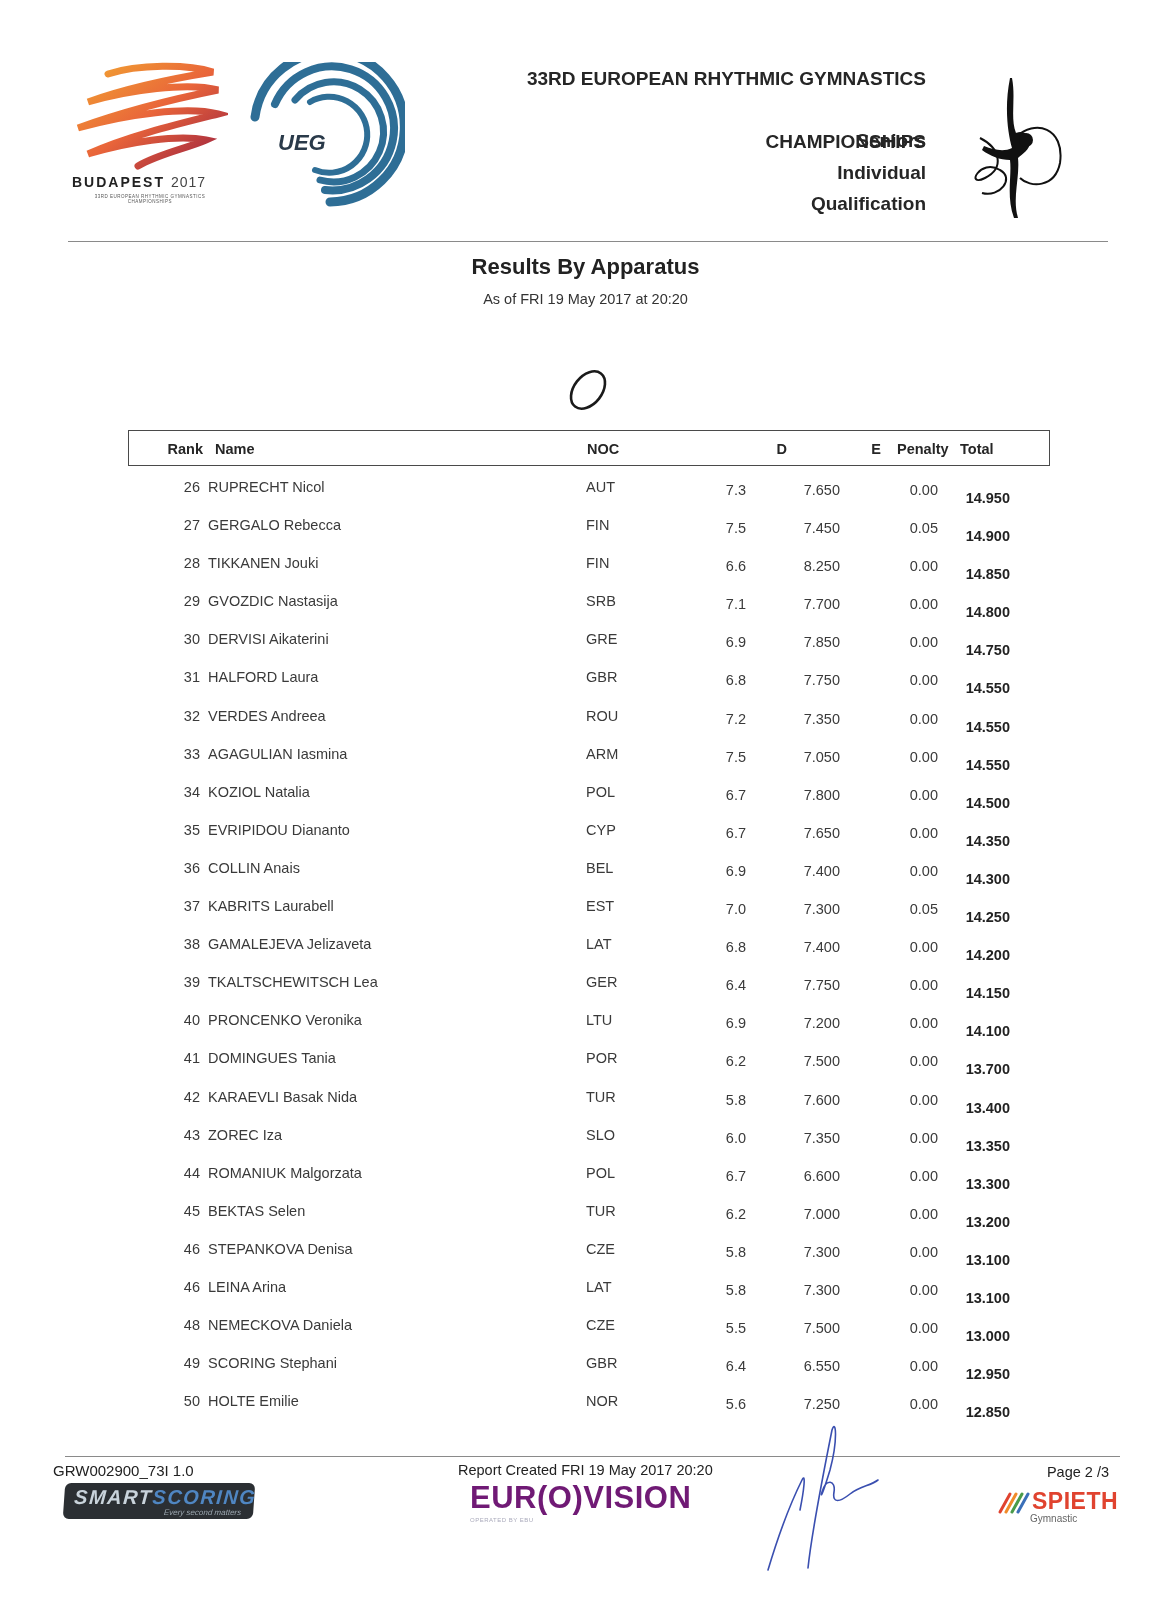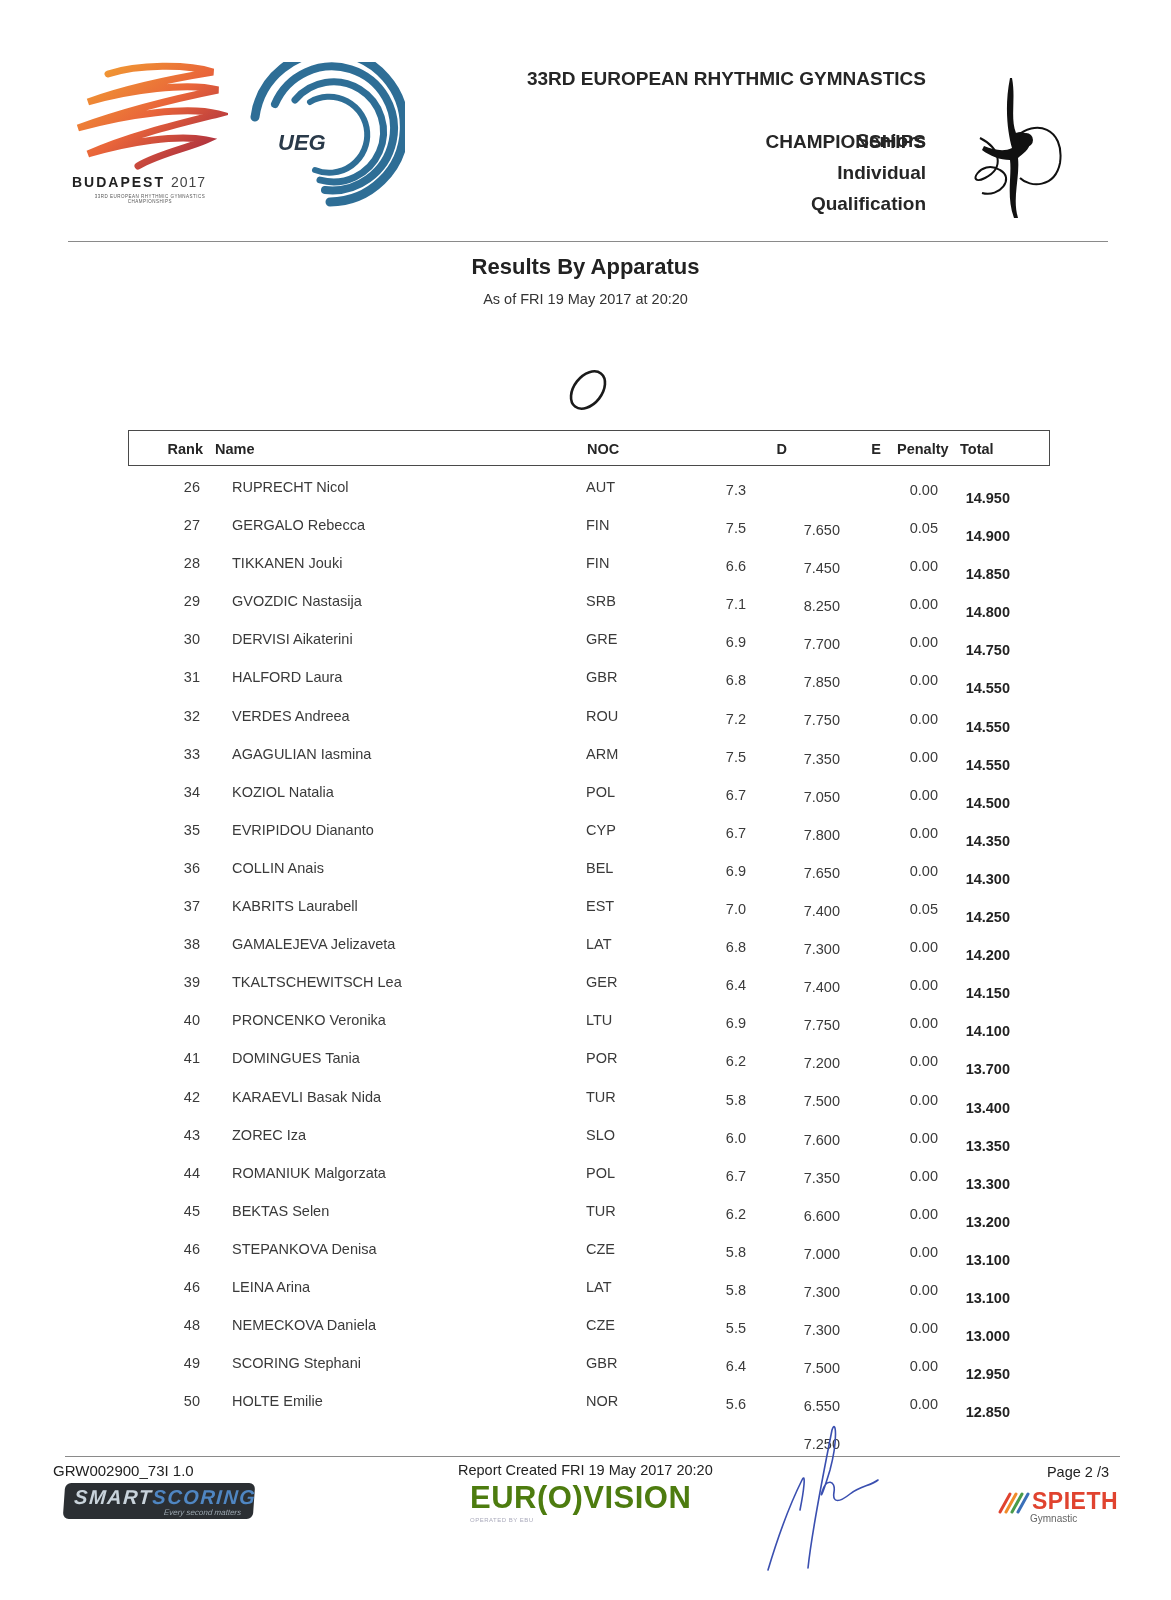--- a/index.html
+++ b/index.html
@@ -50,38 +50,38 @@
   #table-header .col-rank { left: 0; width: 74px; }
   #table-header .col-name { left: 86px; }
   #table-header .col-noc { left: 458px; }
   #table-header .col-d { left: 610px; width: 48px; }
   #table-header .col-e { left: 700px; width: 52px; }
 
   #rows { position: absolute; left: 128px; top: 476px; width: 922px; }
   .row { position: relative; height: 38.1px; }
   .cell { position: absolute; top: 3px; font-size: 14.5px; color: #3a3a3a; white-space: nowrap; }
   .row .col-rank { left: 0; width: 72px; text-align: right; }
-  .row .col-name { left: 104px; }
+  .row .col-name { left: 80px; }
   .row .col-noc  { left: 458px; }
   .row .col-d    { left: 560px; width: 58px; text-align: right; top: 6px; }
-  .row .col-e    { left: 620px; width: 92px; text-align: right; top: 6px; margin-top: 40px; }
+  .row .col-e    { left: 620px; width: 92px; text-align: right; top: 6px; }
   .row .col-pen  { left: 700px; width: 110px; text-align: right; top: 6px; }
   .row .col-tot  { left: 790px; width: 92px; text-align: right; top: 14px; font-weight: bold; color: #222; }
 
   
   #footer-code { left: 53px; top: 1462px; font-size: 15px; color: #222; }
   #footer-report { left: 458px; top: 1462px; font-size: 14.5px; color: #222; }
   #footer-page { right: 62px; top: 1464px; font-size: 14.5px; color: #222; }
 
   #smartscoring { left: 64px; top: 1483px; width: 190px; height: 36px; background: #2b2f33; border-radius: 6px; transform: skewX(-4deg); }
   #smartscoring .ss-main { position: absolute; left: 10px; top: 3px; font-size: 20px; font-style: italic; font-weight: bold; letter-spacing: 1.5px; color: #c9d3db; }
   #smartscoring .ss-main b { color: #4f86c2; font-weight: bold; }
   #smartscoring .ss-tag { position: absolute; right: 12px; bottom: 2px; font-size: 8px; color: #9aa5ae; font-style: italic; }
 
-  #eurovision { left: 470px; top: 1480px; font-size: 31px; font-weight: bold; color: #4d7c0f; letter-spacing: .5px; }
+  #eurovision { left: 470px; top: 1480px; font-size: 31px; font-weight: bold; color: #701a75; letter-spacing: .5px; }
   #eurovision-sub { left: 470px; top: 1517px; font-size: 6px; color: #aab; letter-spacing: .5px; }
 
   #signature { left: 760px; top: 1420px; width: 140px; height: 160px; }
 
   #spieth { left: 996px; top: 1488px; }
   #spieth .sp-name { font-size: 23px; font-weight: bold; color: #e0432f; margin-left: 36px; letter-spacing: .5px; }
   #spieth .sp-sub { font-size: 10px; color: #666; margin-left: 34px; margin-top: -2px; }
   #spieth svg { position: absolute; left: 0; top: 2px; }
 </style>
 </head>

